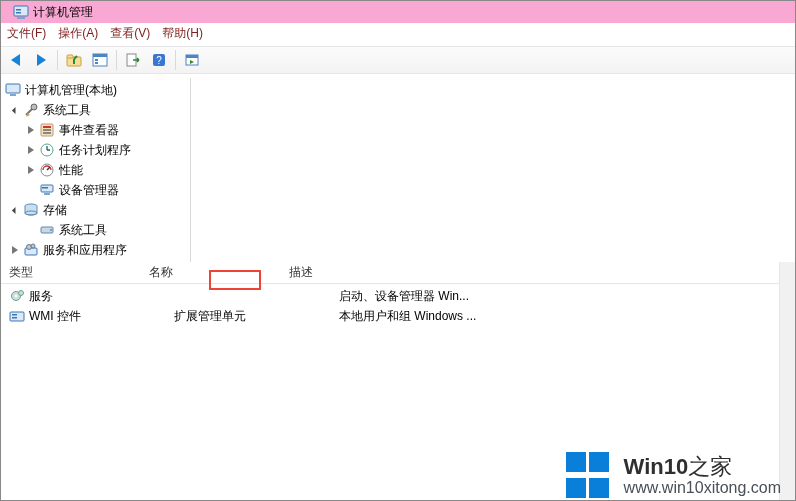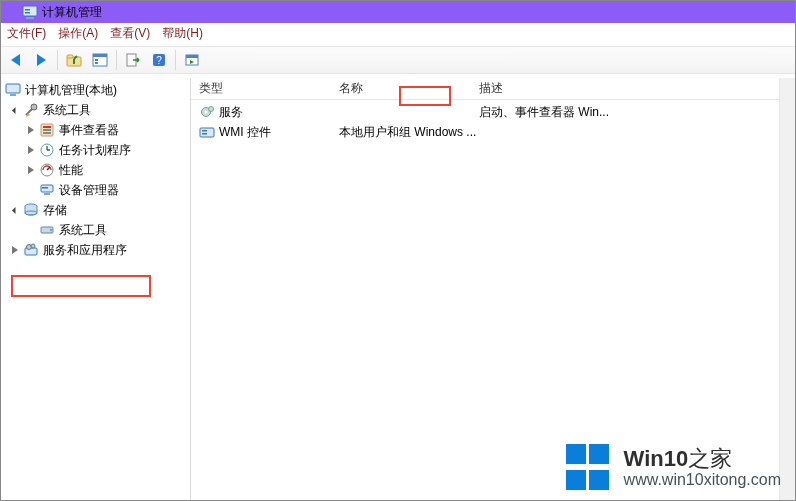--- a/index.html
+++ b/index.html
@@ -12,23 +12,23 @@
     height: 501px;
     border: 1px solid #888;
     position: relative;
     overflow: hidden;
   }
   
   .titlebar {
     height: 22px;
     display: flex;
     align-items: center;
-    padding: 0 21px;
+    padding: 0 12px;
     gap: 4px;
-    background: #8b5cf6;
+    background: #f9a8d4;
   }
   .titlebar .app-icon svg { display:block; }
   .titlebar .title { color:#000; }
   
   .menubar {
     display: flex;
     gap: 12px;
     padding: 2px 6px 4px 6px;
     color: #7f1d1d;
   }
@@ -54,20 +54,21 @@
   .arrow-left, .arrow-right {
     width:0;height:0;border-top:6px solid transparent;border-bottom:6px solid transparent;
   }
   .arrow-left { border-right:9px solid #1683d8; }
   .arrow-right { border-left:9px solid #1683d8; }
   
   .client {
     position:absolute;
     top: 77px; left:0; right:0; bottom:0;
     display:flex;
+    flex-direction:column;
   }
   .tree {
     width: 190px;
     border-right: 1px solid #d9d9d9;
     padding: 2px 0;
     overflow:hidden;
     position:relative;
   }
   .tree-row {
     display:flex; align-items:center;
@@ -117,30 +118,30 @@
     height:100%;
     display:flex;align-items:center;
     color:#333;
     border-right:1px solid transparent;
   }
   .col.name { width:140px; }
   .col.type { width:140px; }
   .col.desc { flex:1; }
   .rows { padding-top:2px; }
   .lrow {
-    height:20px; display:flex; 
+    height:20px; display:flex; gap:25px;
   }
   .cell { padding:0 8px; display:flex;align-items:center; gap:4px; white-space:nowrap; overflow:hidden; text-overflow:ellipsis;}
   .cell.name { width:140px; }
   .cell.type { width:140px; }
   .cell.desc { flex:1; }
   .row-icon { width:16px;height:16px;flex:none;display:flex;align-items:center;justify-content:center; }
   
   .watermark {
-    position:absolute; right:14px; bottom:8px;
+    position:absolute; right:14px; bottom:0;
     display:flex; align-items:center; gap:10px;
     color:#2f2f2f;
   }
   .watermark .logo { display:flex; flex-wrap:wrap; width:48px; height:48px; gap:3px; }
   .watermark .logo div { width:20px; height:20px; background:#0a7fd9; }
   .watermark .txt { line-height:1.15; }
   .watermark .t1 { font-size:22px; font-weight:300; }
   .watermark .t1 b { font-weight:700; }
   .watermark .t2 { font-size:16px; color:#495057; }
 </style>
@@ -347,34 +348,37 @@
                 <circle cx="7" cy="8" r="1.5" fill="#fff"></circle>
                 <circle cx="12" cy="5" r="2.5" fill="#cfd9e2" stroke="#6a8"></circle>
               </svg>
           </span>
           <span>服务</span>
         </div>
         <div class="cell type">
             <span></span>
           </div>
         <div class="cell desc">
-            <span>启动、事件查看器 Win...</span>
+            <span>启动、设备管理器 Win...</span>
           </div>
       </div>
       <div class="lrow">
         <div class="cell name">
           <span class="row-icon">
             <svg width="16" height="16" viewBox="0 0 16 16">
                 <rect x="1" y="4" width="14" height="9" rx="1" fill="#dbe8f5" stroke="#3a77b6"></rect>
                 <rect x="3" y="6" width="5" height="1.5" fill="#3a77b6"></rect>
                 <rect x="3" y="9" width="5" height="1.5" fill="#3a77b6"></rect>
               </svg>
           </span>
           <span>WMI 控件</span>
         </div>
+        <div class="cell type">
+            <span>扩展管理单元</span>
+          </div>
         <div class="cell desc">
             <span>本地用户和组 Windows ...</span>
           </div>
       </div>
     </div>
     <div class="red-box list-hl"></div>
     <div class="list-scroll"></div>
   </div>
 </div>
 

